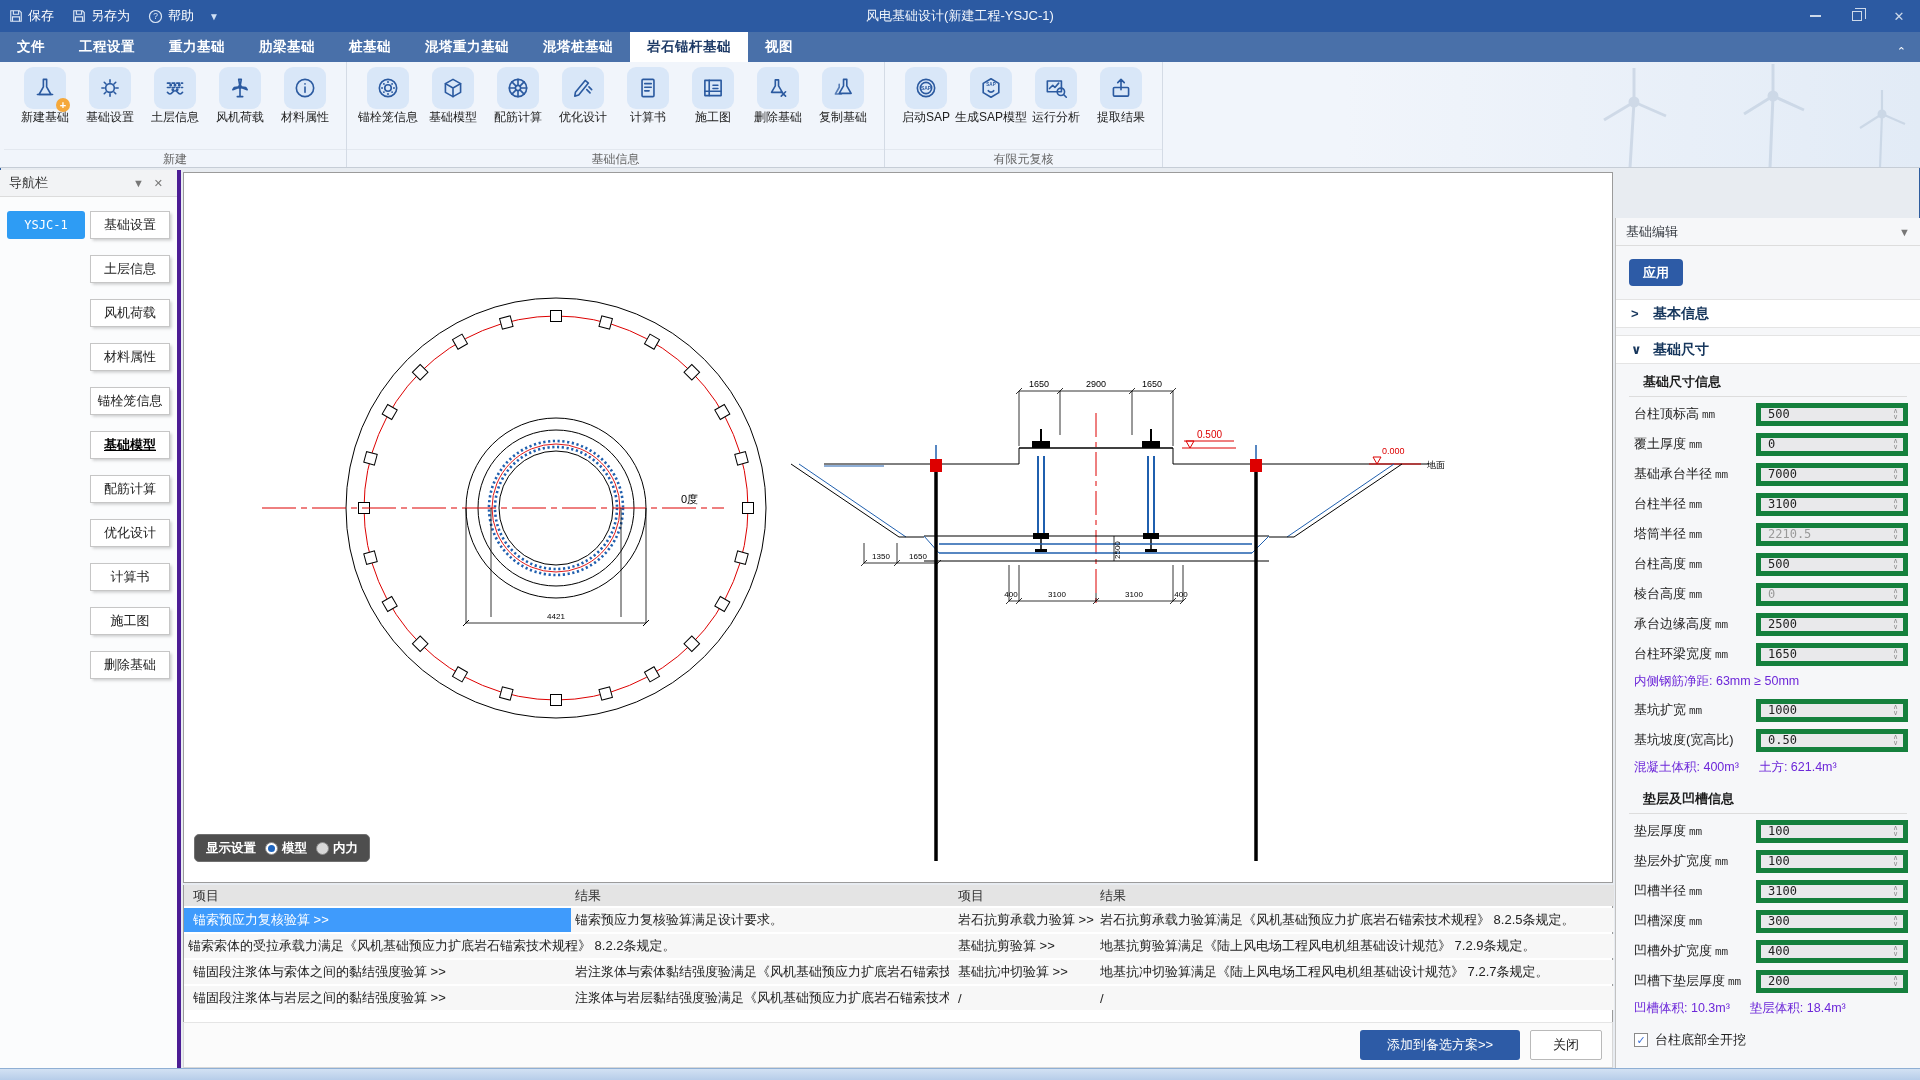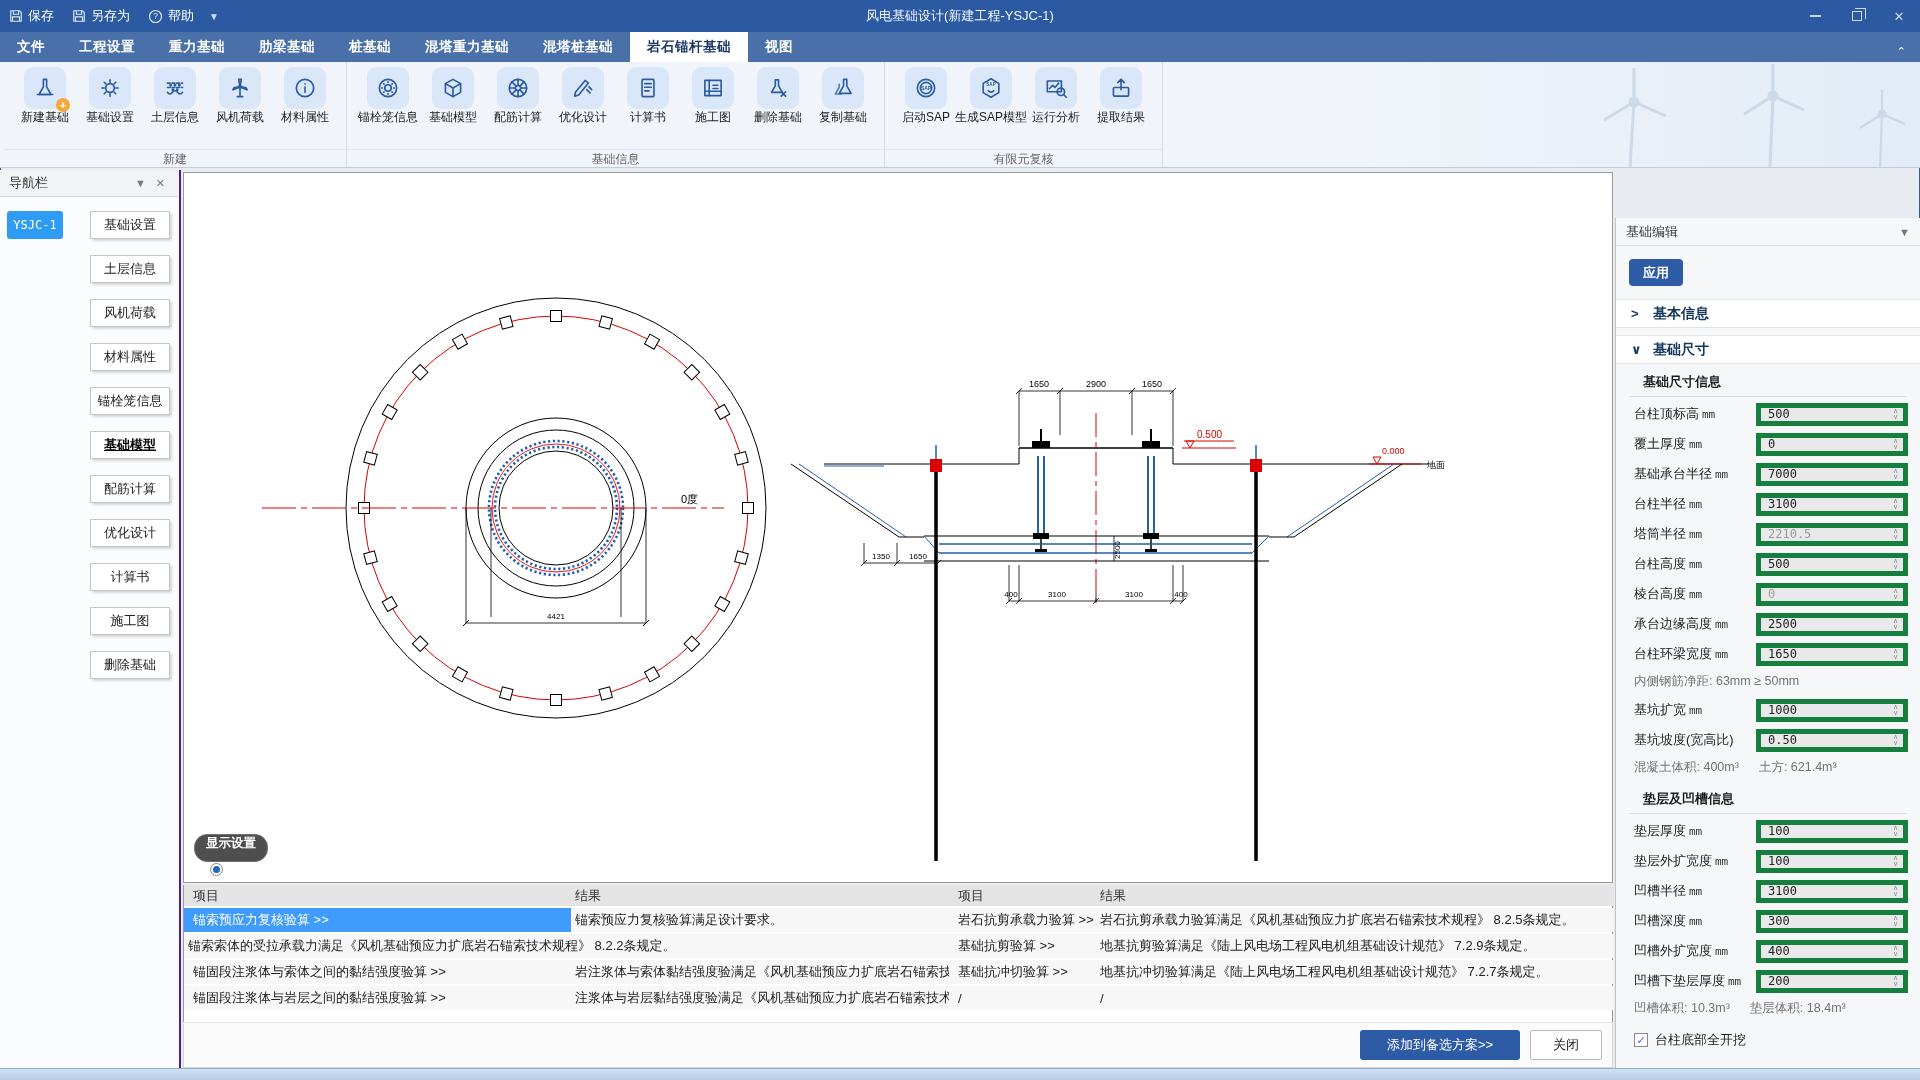--- a/index.html
+++ b/index.html
@@ -38,39 +38,39 @@
   .ricon { width:42px; height:42px; background:#d9e7f8; border-radius:9px; display:flex; align-items:center; justify-content:center; position:relative; }
   .ricon svg { stroke:#2b5aa0; fill:none; stroke-width:1.5; stroke-linecap:round; stroke-linejoin:round; }
   .ricon text { stroke:none; fill:#2b5aa0; font-weight:bold; }
   .badge { position:absolute; right:-4px; bottom:-3px; width:14px; height:14px; background:#f5a83a; border-radius:50%;
            color:#fff; font-size:11px; line-height:14px; text-align:center; font-weight:bold; }
   .rlabel { font-size:12px; color:#222; white-space:nowrap; }
   .rgroup-label { height:19px; text-align:center; font-size:12px; color:#666; border-top:1px solid #e3e8ef; line-height:18px; }
   .turbine-decor { position:absolute; right:0; top:0; height:106px; z-index:1; opacity:.55; }
 
   
-  .nav { position:absolute; left:0; top:170px; width:181px; height:898px; background:#fbfcfd; border-right:2px solid #4c1d95; }
+  .nav { position:absolute; left:0; top:170px; width:181px; height:898px; background:#fbfcfd; border-right:4px solid #4c1d95; }
   .nav-head { height:27px; display:flex; align-items:center; padding:0 9px; font-size:13px; color:#333;
               background:#f2f3f5; border-bottom:1px solid #dcdcdc; }
   .nav-head .sp { flex:1; }
   .nav-head .hbtn { color:#777; font-size:11px; padding:0 5px; }
-  .proj-tab { position:absolute; left:7px; top:41px; width:56px; height:28px; background:#2e9cf4; color:#fff;
+  .proj-tab { position:absolute; left:7px; top:41px; width:78px; height:28px; background:#2e9cf4; color:#fff;
               font-size:12px; display:flex; align-items:center; justify-content:center; border-radius:3px;
               font-family:"DejaVu Sans Mono",monospace; }
   .nav-items { position:absolute; left:90px; top:41px; display:flex; flex-direction:column; gap:16px; }
   .nav-btn { width:80px; height:28px; background:#fff; border:1px solid #c6c6c6; box-shadow:1.5px 1.5px 3px rgba(0,0,0,.2);
              font-size:13px; color:#222; display:flex; align-items:center; justify-content:center; cursor:default; }
   .nav-btn.active { font-weight:bold; text-decoration:underline; color:#000; }
 
   
   .canvas { position:absolute; left:183px; top:172px; width:1430px; height:711px; background:#fff; border:1px solid #9b9b9b; }
   .canvas svg { display:block; }
   .toggle { position:absolute; left:10px; bottom:20px; height:28px; background:#4e4e4e; border:1px solid #707070;
-            border-radius:13px; display:flex; align-items:center; gap:9px; padding:0 11px; color:#fff;
-            font-size:12.5px; font-weight:bold;flex-direction:column; }
+            border-radius:5px; display:flex; align-items:center; gap:9px; padding:0 11px; color:#fff;
+            font-size:12.5px; font-weight:bold; }
   .radio { width:13px; height:13px; border-radius:50%; background:#fff; border:1px solid #888; display:inline-flex;
            align-items:center; justify-content:center; }
   .radio.sel::after { content:""; width:7px; height:7px; border-radius:50%; background:#1f66c0; }
   .radio.unsel { background:#d8d8d8; }
   .topt { display:flex; align-items:center; gap:4px; }
 
   
   .tables { position:absolute; left:183px; top:885px; width:1430px; height:137px; background:#fff; border-left:1px solid #9b9b9b; border-right:1px solid #9b9b9b; }
   .tbl { position:absolute; top:0; height:137px; }
   .tbl-left { left:0; width:765px; }
@@ -101,21 +101,21 @@
                 display:flex; align-items:center; padding-left:15px; font-weight:bold; color:#16365c; font-size:14px; }
   .rp-chev { width:22px; font-size:13px; font-weight:bold; }
   .rp-sub { margin:9px 13px 2px 13px; padding:0 0 5px 14px; border-bottom:1px solid #ddd; font-weight:bold; font-size:13px; color:#1c1c1c; }
   .fieldrow { display:flex; align-items:center; height:30px; padding:0 12px 0 18px; }
   .flabel { flex:1; font-size:13px; color:#222; white-space:nowrap; }
   .funit { font-size:11px; color:#333; margin-left:3px; font-family:"DejaVu Sans Mono",monospace; }
   .finput { width:152px; height:23px; background:#e9e9eb; border:5px solid #15803d; display:flex; align-items:center; }
   .fval { flex:1; padding-left:7px; font-family:"DejaVu Sans Mono",monospace; font-size:12px; color:#222; }
   .muted .fval { color:#9a9a9a; }
   .spin { width:15px; display:flex; flex-direction:column; align-items:center; color:#8b8b8b; font-size:7px; line-height:6px; }
-  .inforow { padding:4px 12px 5px 18px; font-size:12.5px; color:#737373; display:flex; gap:20px; white-space:nowrap; }
+  .inforow { padding:4px 12px 5px 18px; font-size:12.5px; color:#6d28d9; display:flex; gap:20px; white-space:nowrap; }
   .checkrow { display:flex; align-items:center; gap:7px; padding:9px 18px 0 18px; }
   .checkbox { width:14px; height:14px; border:1px solid #8a8a8a; background:#fff; font-size:11px; line-height:12px;
               text-align:center; color:#3a6fd8; font-weight:bold; }
   .rp-section.anchor { margin-top:28px; }
 
   
   .statusbar { position:absolute; left:0; top:1068px; width:1920px; height:12px;
                background:linear-gradient(#d2e1f3,#b7cde9); border-top:1px solid #8fafd4; }
 </style>
 </head>

